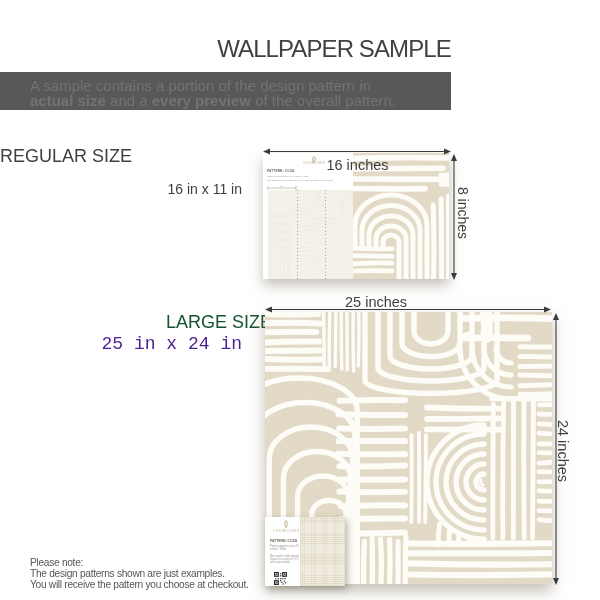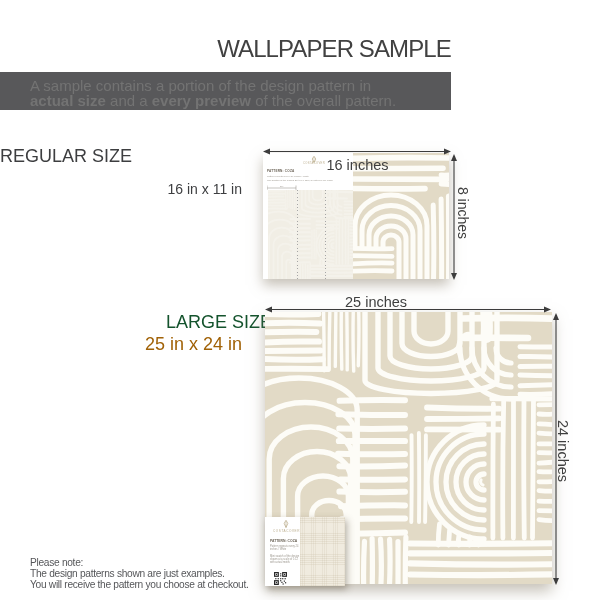--- a/index.html
+++ b/index.html
@@ -15,21 +15,21 @@
 <div class="abs" style="left:0; top:72px; width:451px; height:38px; background:#58585a;"></div>
 
 <div class="abs" style="left:30px; top:78px; width:430px; font-size:15px; line-height:15.4px; letter-spacing:0px; color:#737373;">A sample contains a portion of the design pattern in<br><b>actual size</b> and a <b>every preview</b> of the overall pattern.</div>
 
 <div class="abs" style="left:0; top:146px; width:242px; text-align:left; font-size:18px; color:#3d3e40;">REGULAR SIZE</div>
 
 <div class="abs" style="left:0; top:181px; width:242px; text-align:right; font-size:14px; color:#3d3e40;">16 in x 11 in</div>
 
 <div class="abs" style="left:0; top:311.5px; width:242px; text-align:right; font-size:18px; color:#14532d;padding-left:30px;">LARGE SIZE</div>
 
-<div class="abs" style="left:0; top:334px; width:242px; text-align:right; font-size:18px; color:#a16207;">25 in x 24 in</div>
+<div class="abs" style="left:0; top:334px; width:242px; text-align:right; font-size:18px; color:#4c1d95;font-family:Liberation Mono, monospace;">25 in x 24 in</div>
 
 <div class="abs" style="left:263px; top:153px; width:186px; height:126px; background:#ffffff; box-shadow:0 6px 12px rgba(140,130,110,0.5);">
 
   <svg class="abs" style="left:46px; top:2.5px;" width="10" height="7" viewBox="0 0 10 7">
     <path d="M5 0.3 L6.8 3 L5 6.5 L3.2 3 Z" fill="none" stroke="#bcae8e" stroke-width="0.8"></path>
     <path d="M5 1.5 L5 6.5" stroke="#bcae8e" stroke-width="0.6"></path>
   </svg>
 
   <div class="abs" style="left:21px; top:9.3px; width:60px; text-align:center; font-size:2.7px; letter-spacing:0.35px; color:#bcae8e;">COSTACOVER</div>
 

